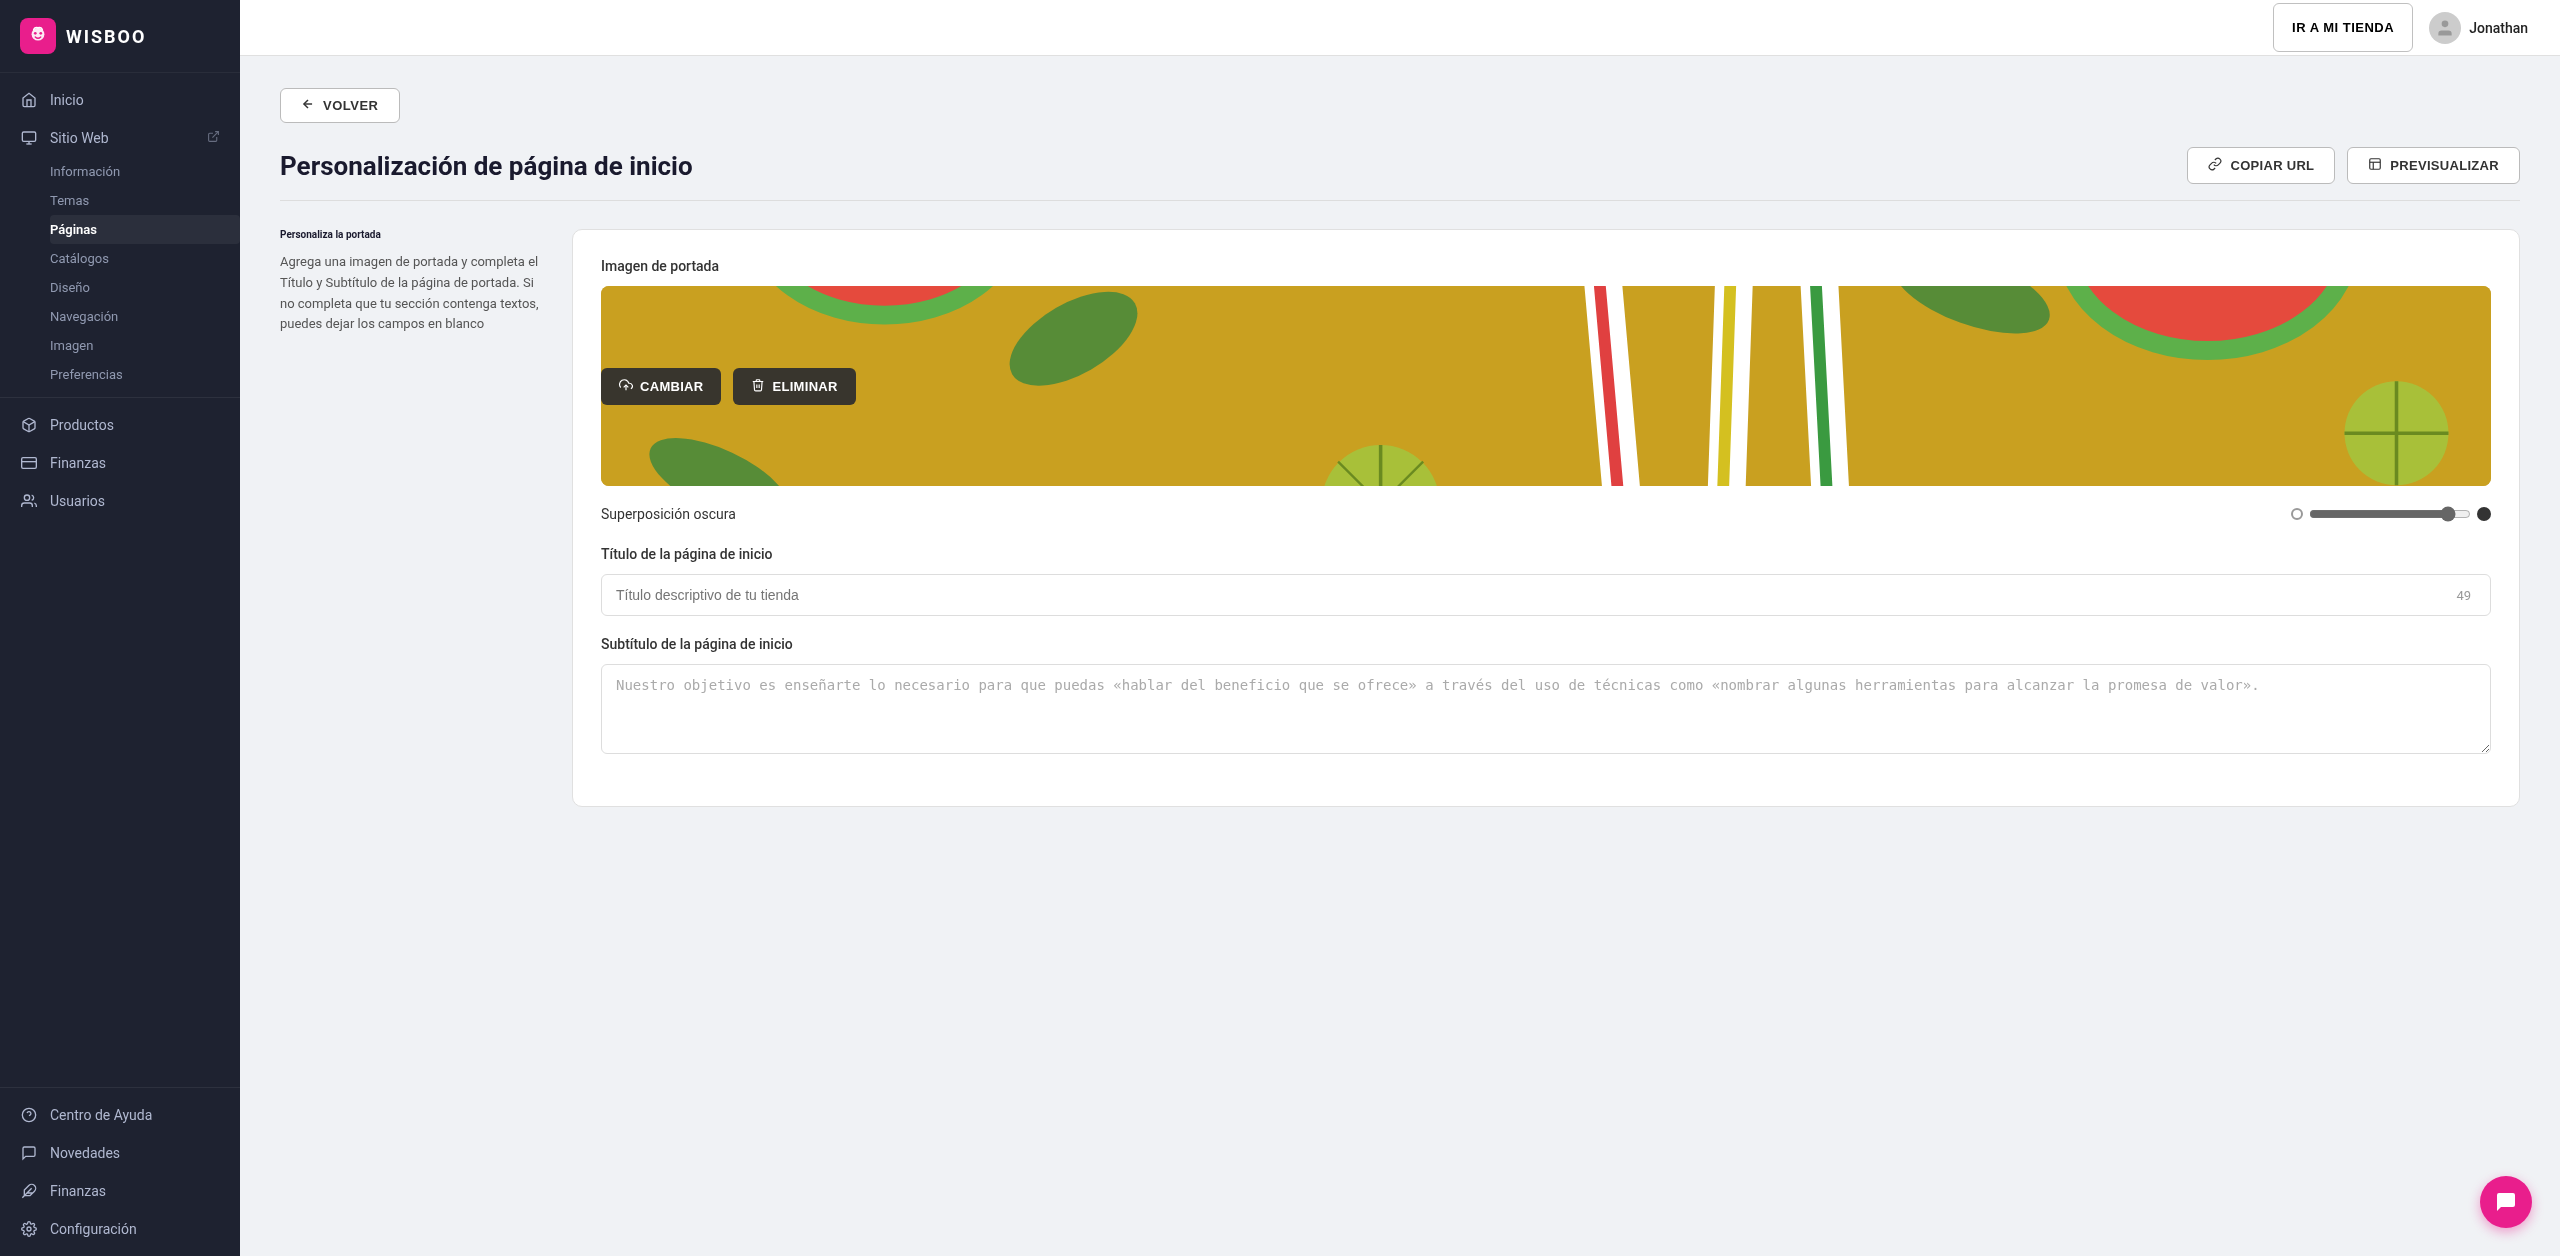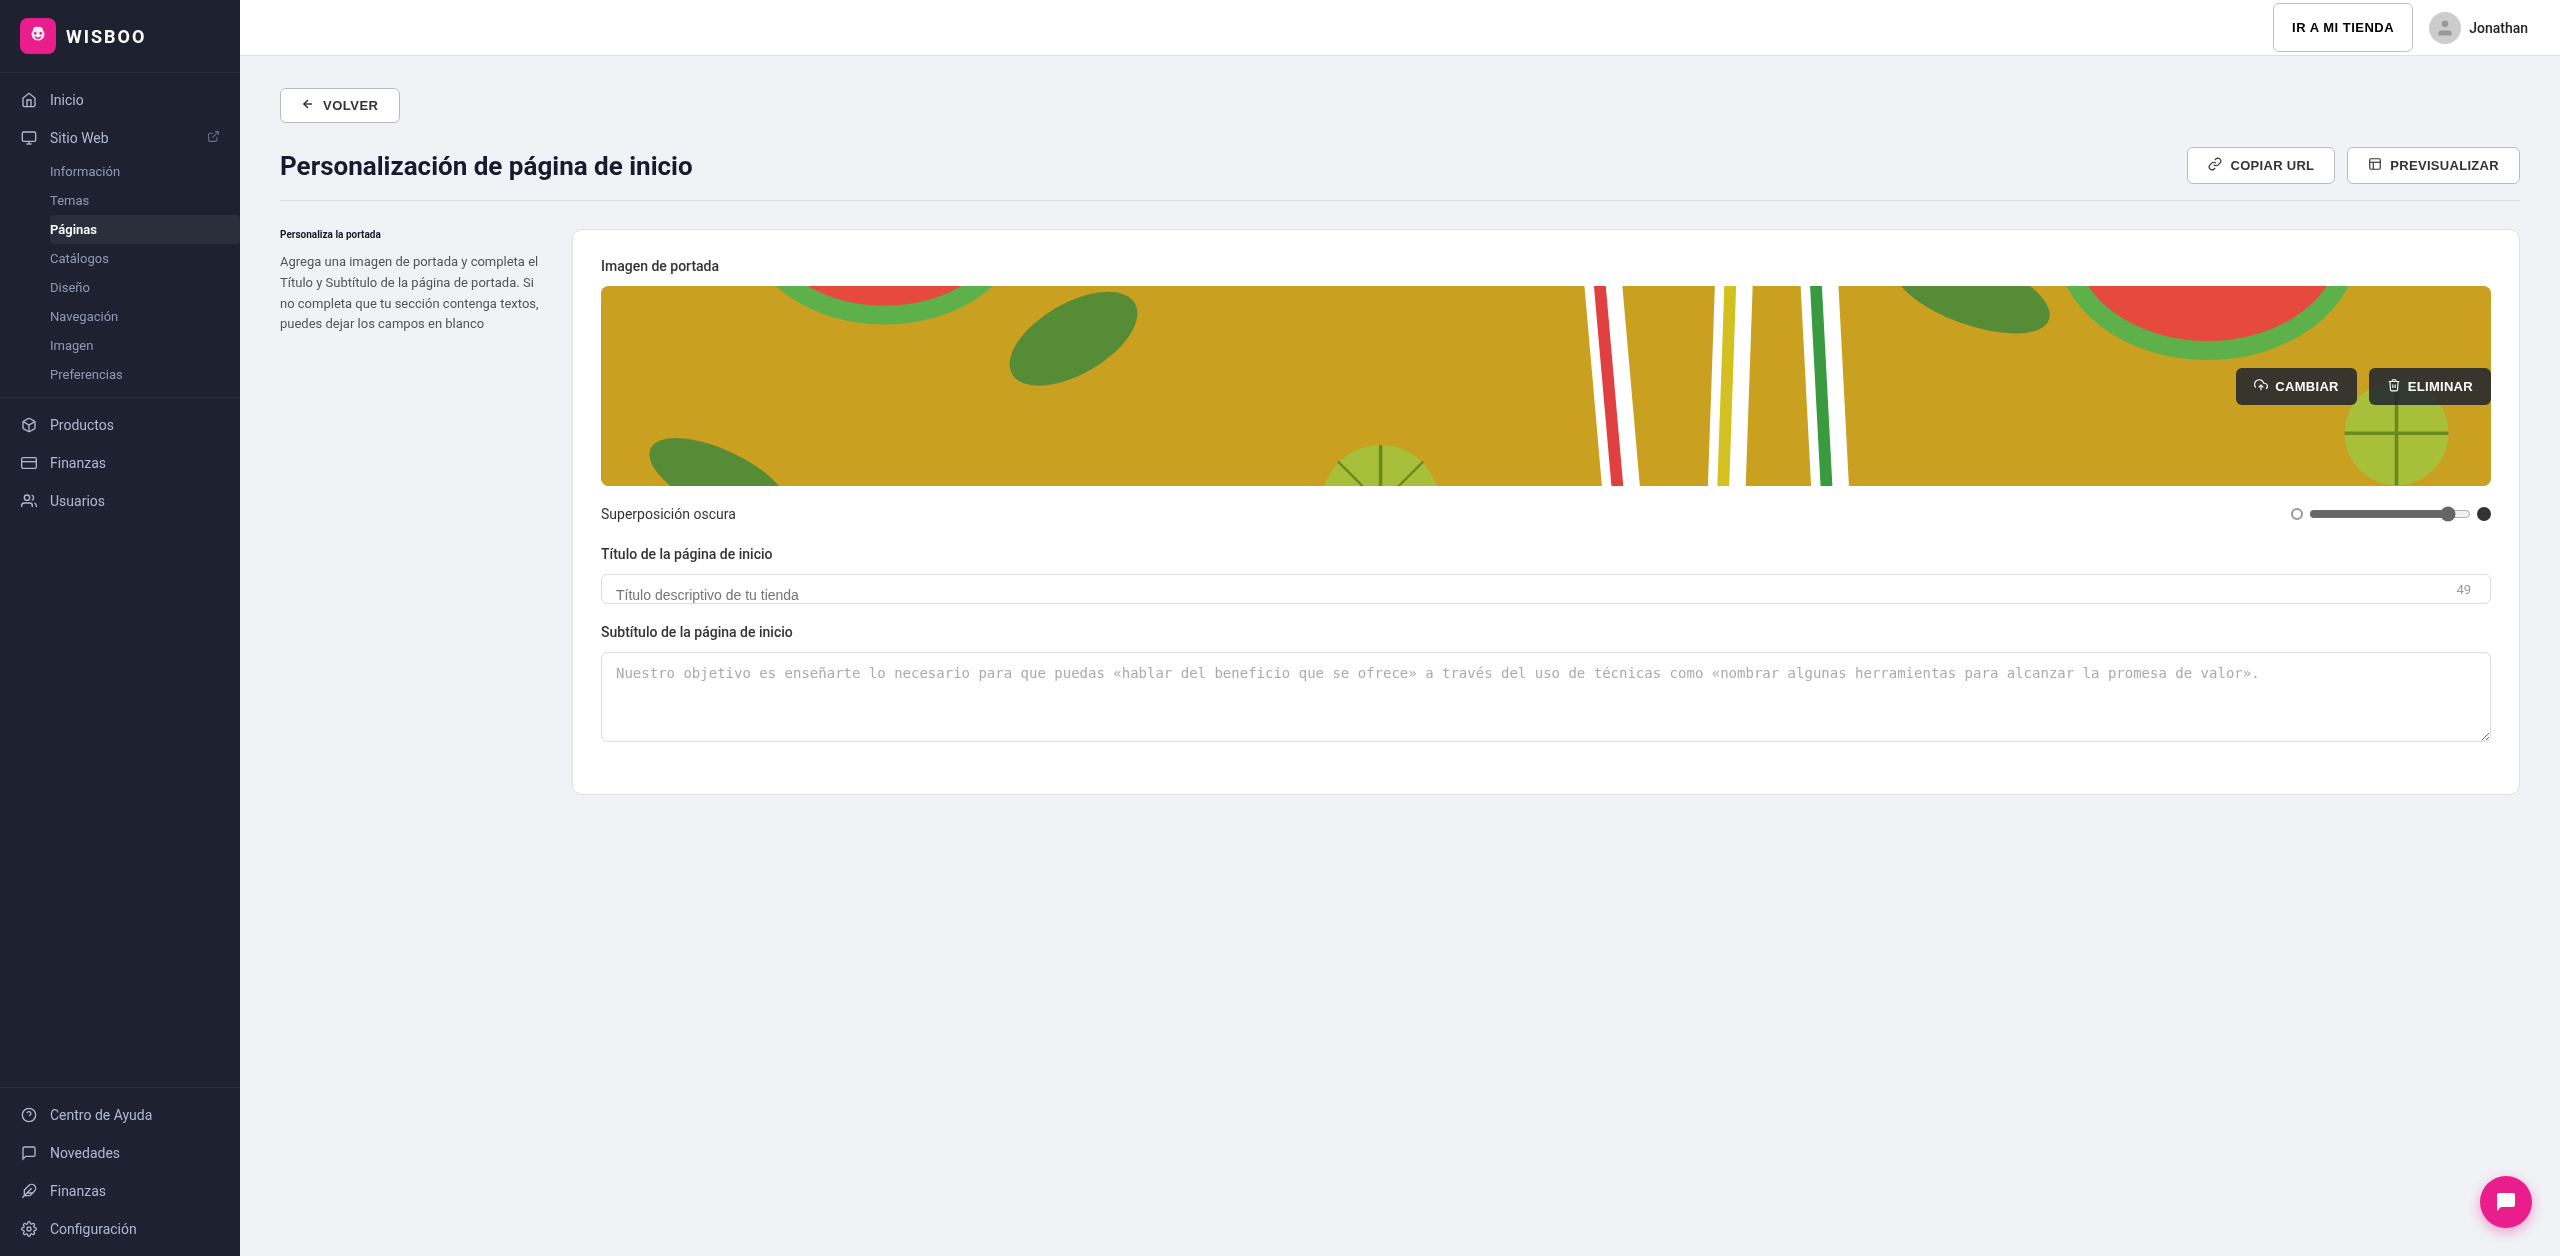--- a/index.html
+++ b/index.html
@@ -197,21 +197,21 @@
       overflow: hidden;
       margin-bottom: 20px;
       background: #c9a84c;
     }
     
     .cover-deco {
       position: absolute;
       top: 0; left: 0; right: 0; bottom: 0;
       display: flex;
       align-items: center;
-      justify-content: flex-end;
+      justify-content: flex-start;
     }
     .cover-overlay-btns {
       display: flex;
       gap: 12px;
       z-index: 2;
     }
     .cover-btn {
       display: inline-flex;
       align-items: center;
       gap: 7px;
@@ -268,21 +268,21 @@
 
     
     .input-wrap {
       position: relative;
       margin-bottom: 20px;
     }
     .text-input {
       width: 100%;
       border: 1.5px solid #ddd;
       border-radius: 6px;
-      padding: 12px 50px 0 14px;
+      padding: 12px 50px 12px 14px;
       font-size: 14px;
       color: #aaa;
       outline: none;
       resize: vertical;
     }
     .input-count {
       position: absolute;
       right: 20px;
       top: 50%;
       transform: translateY(-50%);

